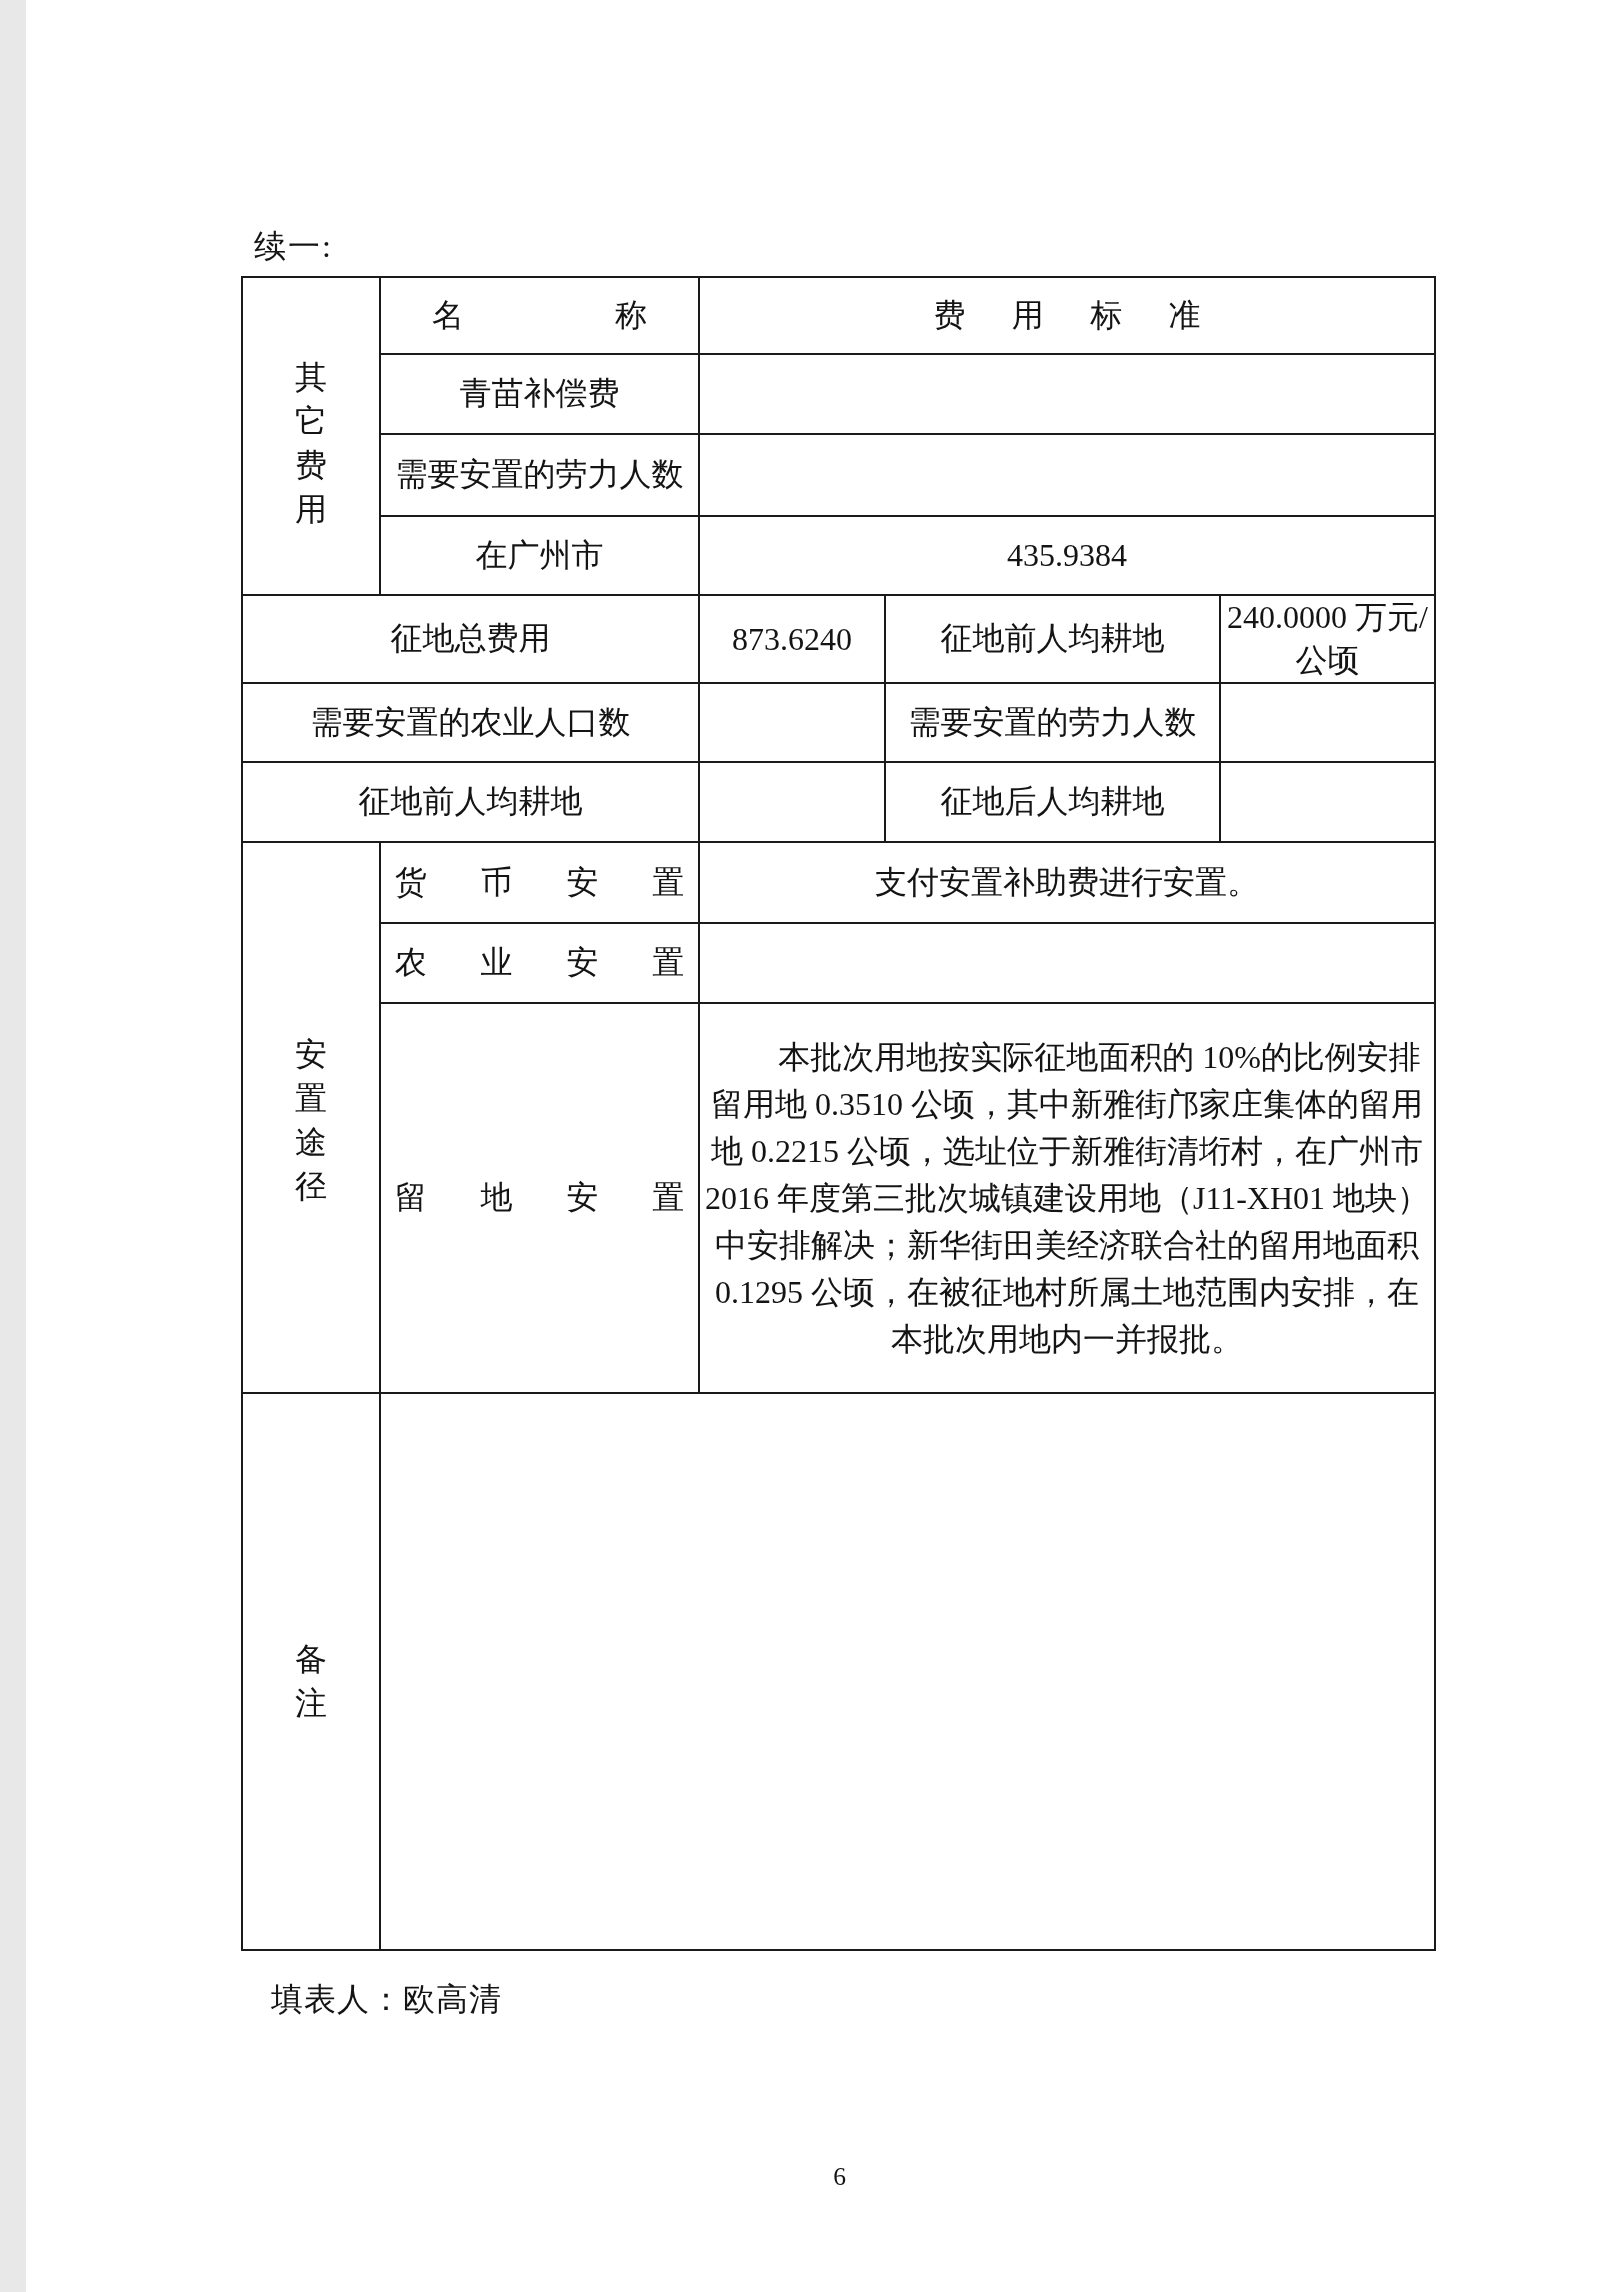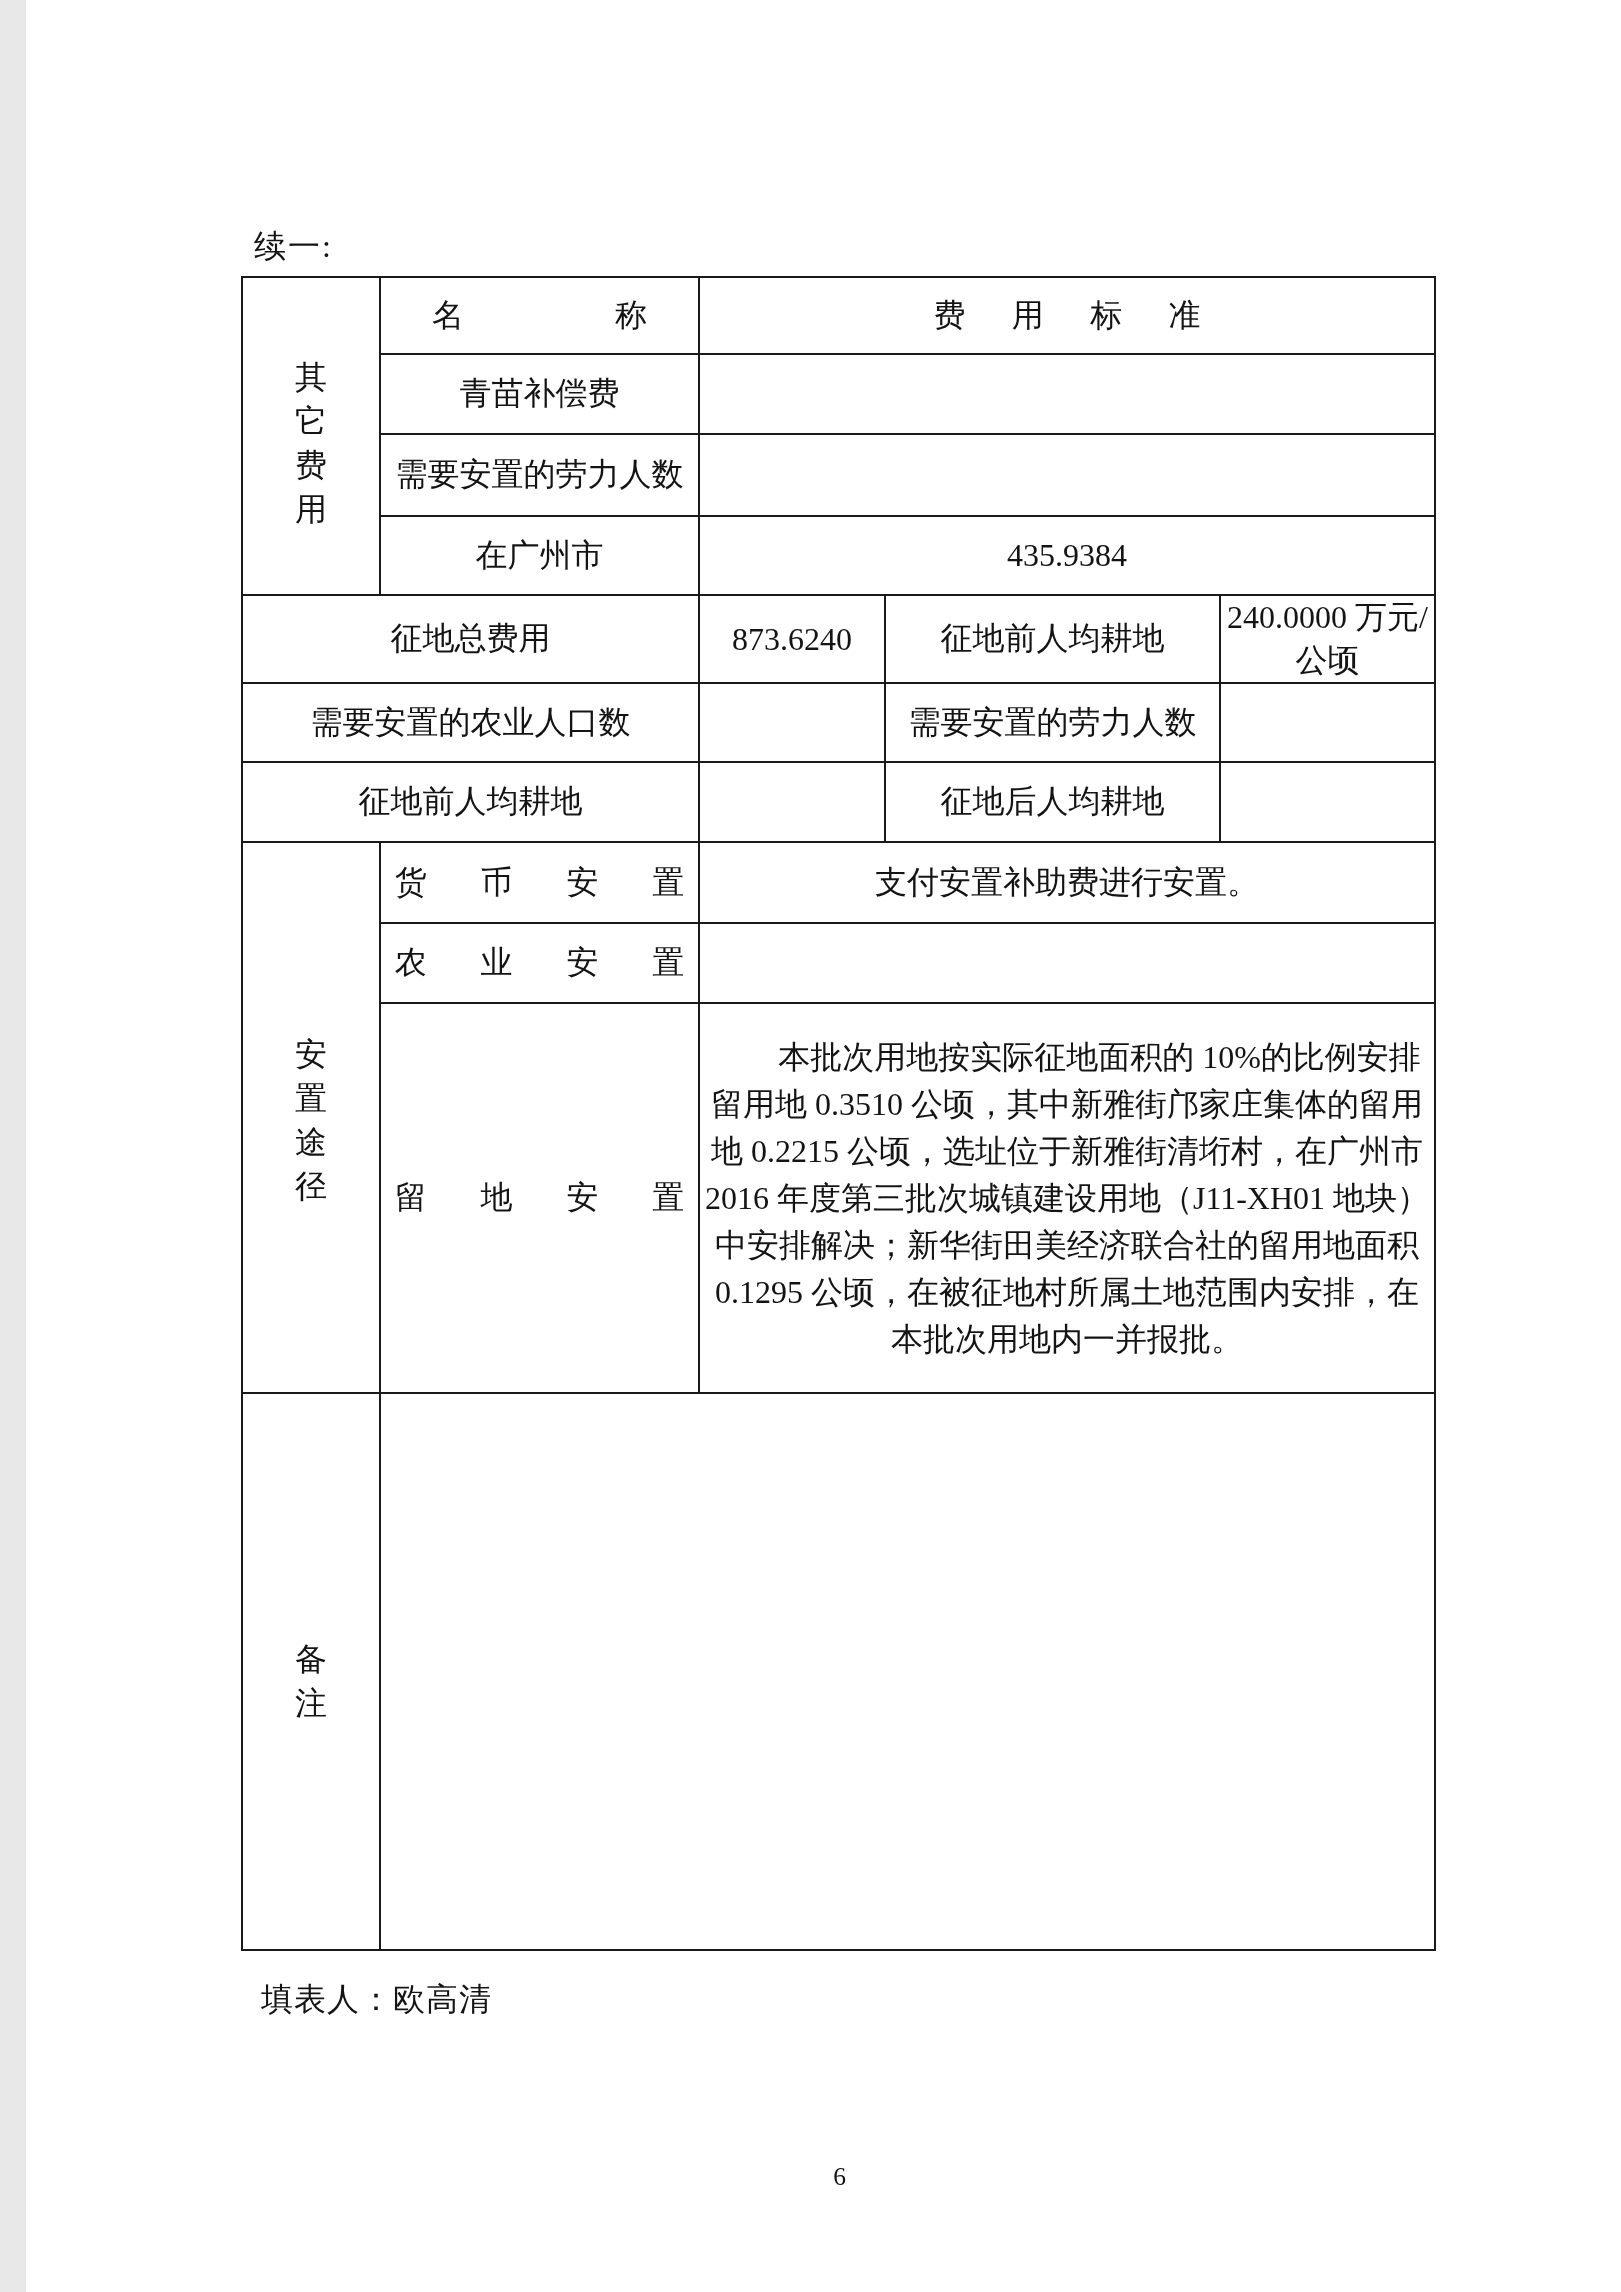--- a/index.html
+++ b/index.html
@@ -51,21 +51,21 @@
     text-align:left;vertical-align:middle;
     padding:2px 7.8px 2px 12.7px;line-height:43px;
   }
   .para-cell{
     text-align:justify;text-justify:inter-ideograph;
     padding:45px 15.7px 25.5px 14.7px;
     line-height:47px;text-indent:65px;
     font-size:32px;
   }
   .filler-line{
-    position:absolute;left:235px;top:1978px;
+    position:absolute;left:245px;top:1978px;
     font-size:32px;letter-spacing:1px;
   }
   .page-number{
     position:absolute;left:784px;top:2162px;width:59px;
     font-size:25.5px;text-align:center;
   }
 </style>
 </head>
 <body>
 

